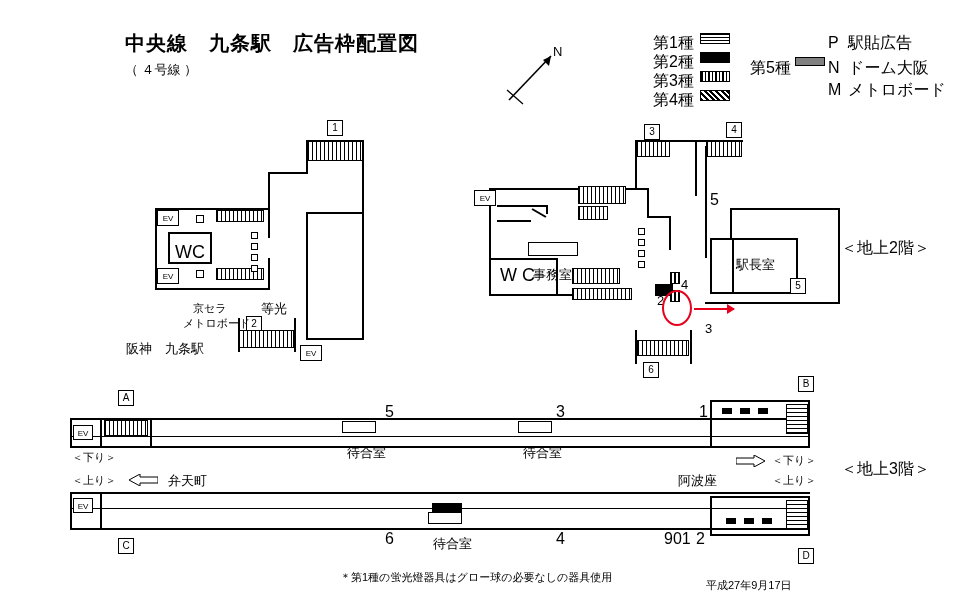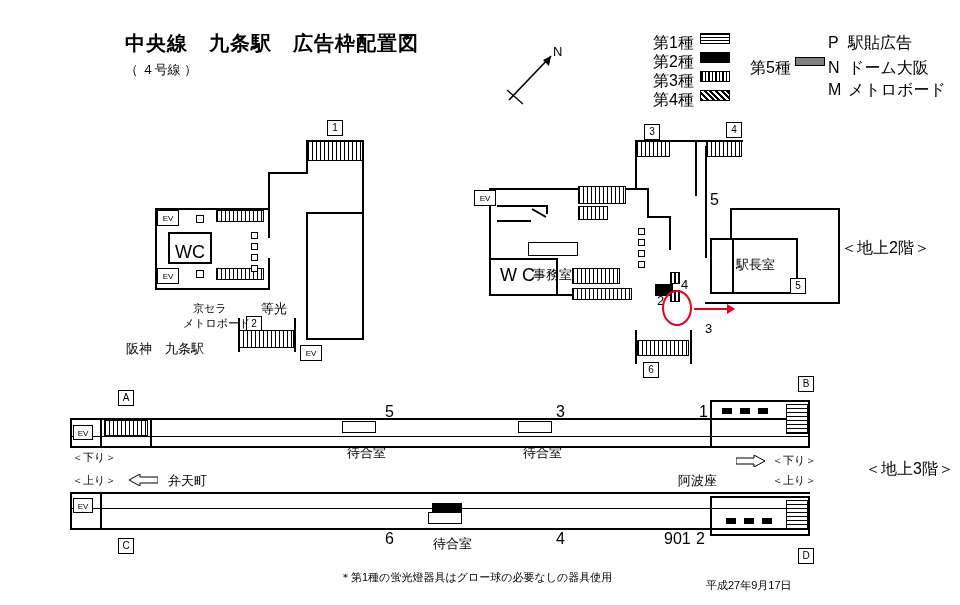--- a/index.html
+++ b/index.html
@@ -204,21 +204,21 @@
   <div class="ellipse" style="left:662px;top:290px;width:26px;height:32px;"></div>
   <div class="arrowred" style="left:694px;top:308px;width:40px;"></div>
 </div>
 
 <div>
   <div class="boxnum" style="left:118px;top:390px;">A</div>
   <div class="boxnum" style="left:798px;top:376px;">B</div>
   <div class="boxnum" style="left:118px;top:538px;">C</div>
   <div class="boxnum" style="left:798px;top:548px;">D</div>
 
-  <div class="t lbl10" style="left:841px;top:461px;margin-left:24px;">＜地上3階＞</div>
+  <div class="t lbl10" style="left:841px;top:461px;">＜地上3階＞</div>
 
   <div class="line" style="left:70px;top:418px;width:740px;height:2px;"></div>
   <div class="line" style="left:70px;top:446px;width:740px;height:2px;"></div>
   <div class="line" style="left:70px;top:418px;width:2px;height:28px;"></div>
   <div class="hline" style="left:72px;top:436px;width:736px;"></div>
 
   <div class="ev" style="left:73px;top:425px;width:20px;height:15px;line-height:15px;">EV</div>
   <div class="stair" style="left:104px;top:420px;width:44px;height:16px;"></div>
   <div class="line" style="left:100px;top:418px;width:2px;height:28px;"></div>
   <div class="line" style="left:150px;top:418px;width:2px;height:28px;"></div>

